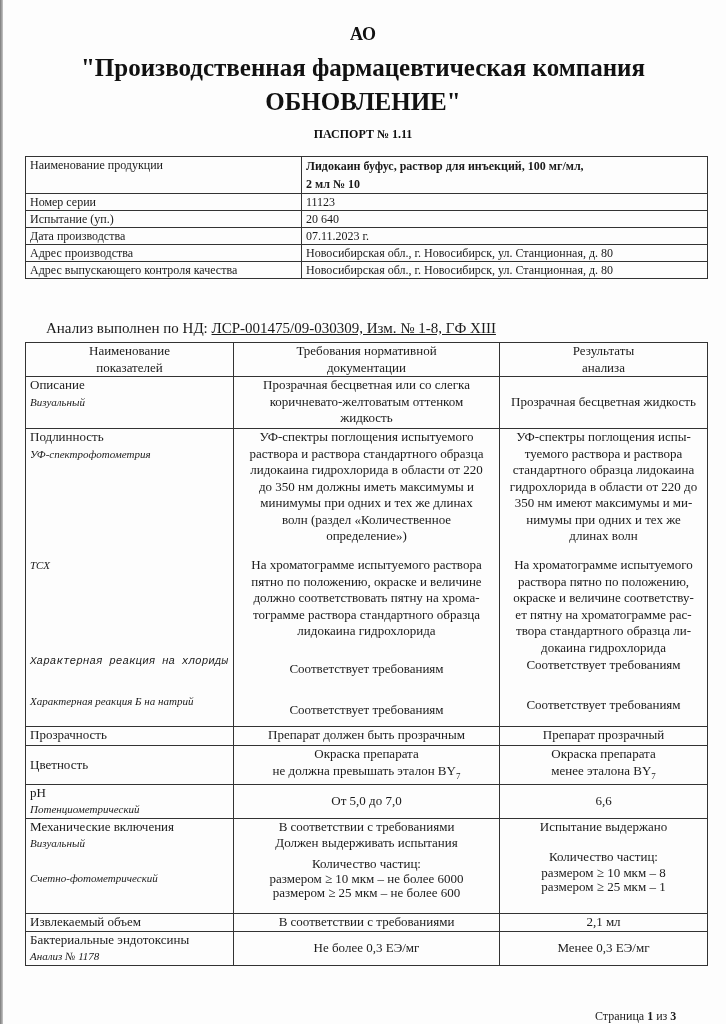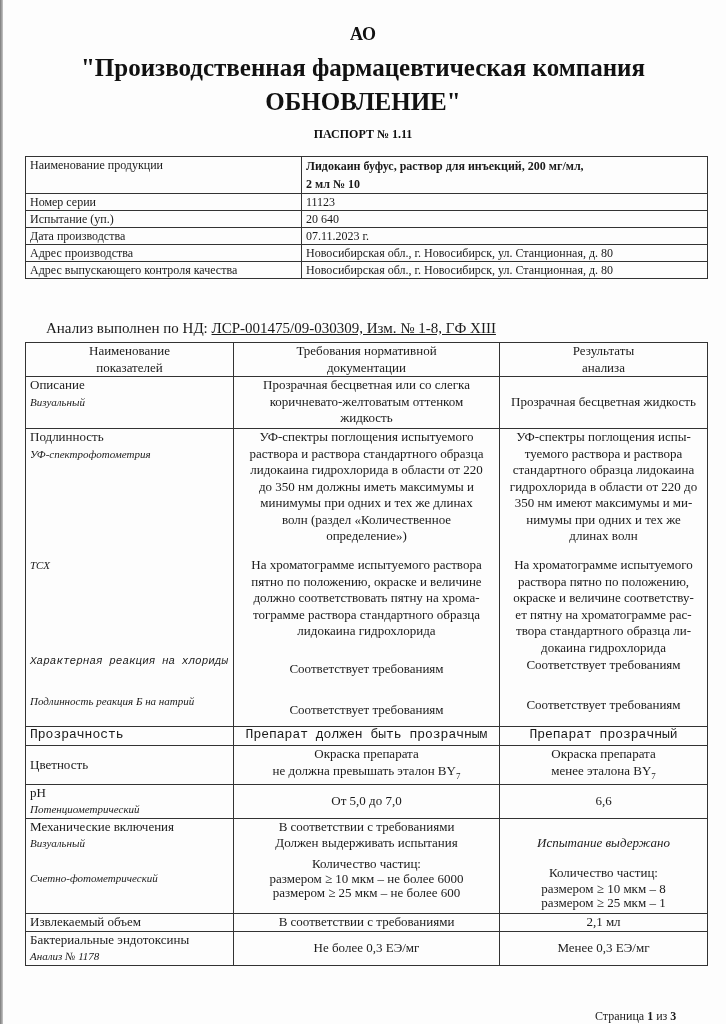--- a/index.html
+++ b/index.html
@@ -56,21 +56,21 @@
 <div class="title t-ao">АО</div>
 <div class="title t-company">"Производственная фармацевтическая компания</div>
 <div class="title t-name">ОБНОВЛЕНИЕ"</div>
 <div class="title t-passport">ПАСПОРТ  № 1.11</div>
 
 <table id="info-table">
   <tbody>
       <tr style="height:37px;">
     <td class="lbl">Наименование продукции</td>
     <td class="bold" style="line-height:18px;">
-      <span class="block">Лидокаин буфус,  раствор для инъекций, 200 мг/мл,</span>
+      <span class="block">Лидокаин буфус,  раствор для инъекций, 100 мг/мл,</span>
       <span class="block">2 мл  № 10</span>
     </td>
   </tr>
   <tr>
     <td class="lbl">Номер серии</td>
     <td>11123</td>
   </tr>
   <tr>
     <td class="lbl">Испытание (уп.)</td>
     <td>20 640</td>
@@ -123,21 +123,21 @@
     </td>
     <td class="c3" style="vertical-align:middle;">Прозрачная бесцветная жидкость</td>
   </tr>
 
   <tr style="height:298px;">
     <td class="c1" style="position:relative;">
       <span class="block">Подлинность</span>
       <span class="it">УФ-спектрофотометрия</span>
       <span class="it" style="position:absolute; top:128px;">ТСХ</span>
       <span class="it" style="position:absolute; top:224px;font-family:Liberation Mono, monospace;">Характерная реакция на хлориды</span>
-      <span class="it" style="position:absolute; top:264px;">Подлинность реакция Б на натрий</span>
+      <span class="it" style="position:absolute; top:264px;">Характерная реакция Б на натрий</span>
     </td>
     <td class="c2" style="position:relative;">
       <div>
         <span class="block">УФ-спектры поглощения испытуемого</span>
         <span class="block">раствора и раствора стандартного образца</span>
         <span class="block">лидокаина гидрохлорида в области от 220</span>
         <span class="block">до 350 нм должны иметь максимумы и</span>
         <span class="block">минимумы при одних и тех же длинах</span>
         <span class="block">волн (раздел «Количественное</span>
         <span class="block">определение»)</span>
@@ -168,21 +168,21 @@
         <span class="block">окраске и величине соответству-</span>
         <span class="block">ет пятну на хроматограмме рас-</span>
         <span class="block">твора стандартного образца ли-</span>
         <span class="block">докаина гидрохлорида</span>
       </div>
       <div style="position:absolute; top:228px; left:0; right:0;">Соответствует требованиям</div>
       <div style="position:absolute; top:268px; left:0; right:0;">Соответствует требованиям</div>
     </td>
   </tr>
 
-  <tr style="height:19px;font-family:Liberation Mono, monospace;">
+  <tr style="height:19px;">
     <td class="c1">Прозрачность</td>
     <td class="c2">Препарат должен быть прозрачным</td>
     <td class="c3">Препарат прозрачный</td>
   </tr>
 
   <tr style="height:34px;">
     <td class="c1" style="vertical-align:middle;">Цветность</td>
     <td class="c2">
       <span class="block">Окраска препарата</span>
       <span class="block"><span>не должна превышать эталон BY</span><span class="sub">7</span></span>
@@ -209,21 +209,21 @@
       <span class="it" style="margin-top:18px;">Счетно-фотометрический</span>
     </td>
     <td class="c2">
       <span class="block">В соответствии с требованиями</span>
       <span class="block">Должен выдерживать испытания</span>
       <span class="block" style="margin-top:4px;">Количество частиц:</span>
       <span class="block" style="line-height:14px;">размером ≥ 10 мкм – не более 6000</span>
       <span class="block" style="line-height:14px;">размером ≥ 25 мкм – не более 600</span>
     </td>
     <td class="c3">
-      <span class="block" style="margin-top:16px;font-style:italic;">Испытание выдержано</span>
+      <span class="block" style="">Испытание выдержано</span>
       <span class="block" style="margin-top:14px;">Количество частиц:</span>
       <span class="block" style="line-height:14px;">размером ≥ 10 мкм – 8</span>
       <span class="block" style="line-height:14px;">размером ≥ 25 мкм – 1</span>
     </td>
   </tr>
 
   <tr style="height:18px;">
     <td class="c1">Извлекаемый объем</td>
     <td class="c2">В соответствии с требованиями</td>
     <td class="c3">2,1 мл</td>

